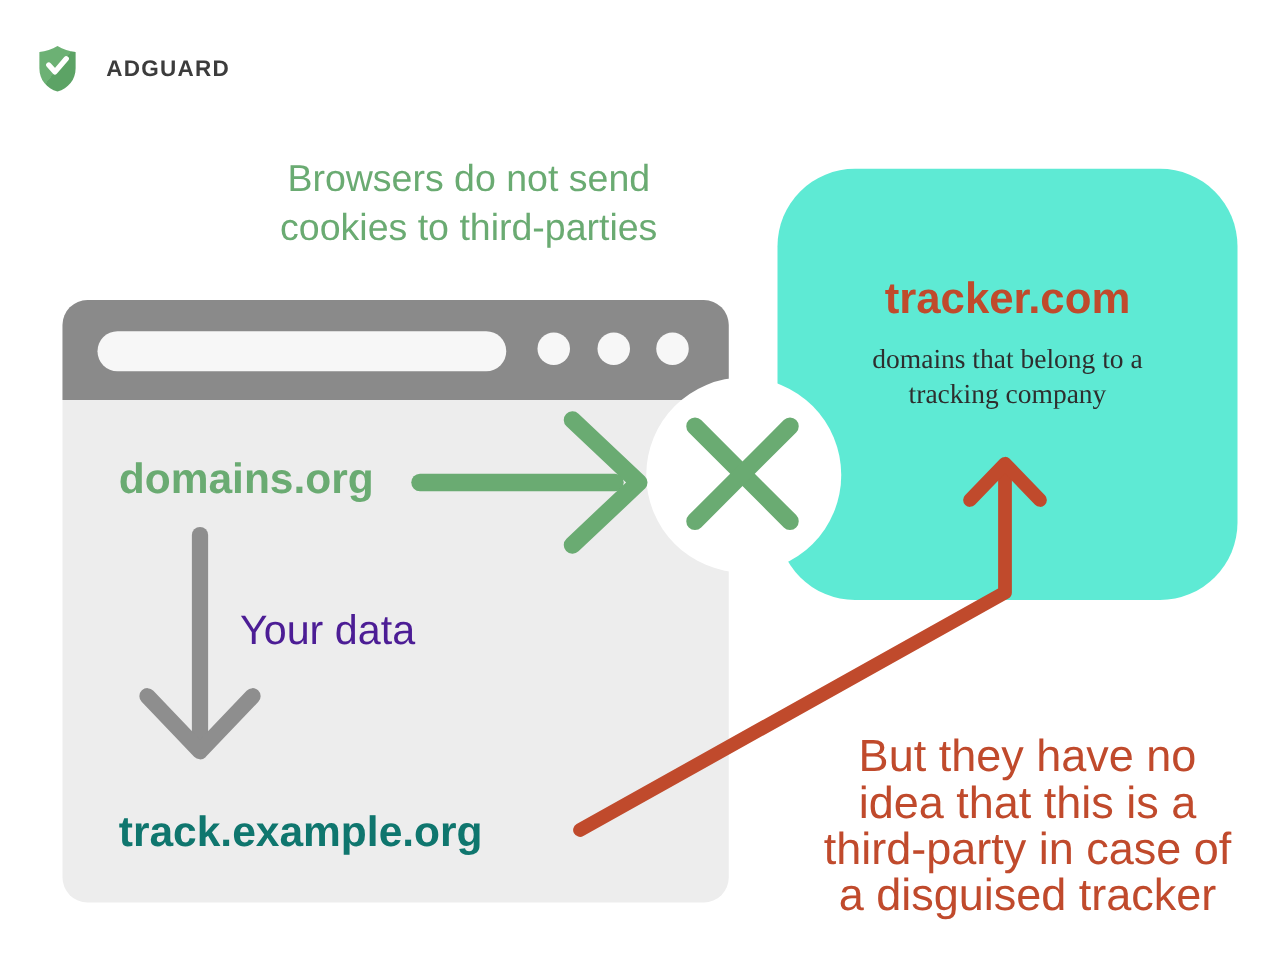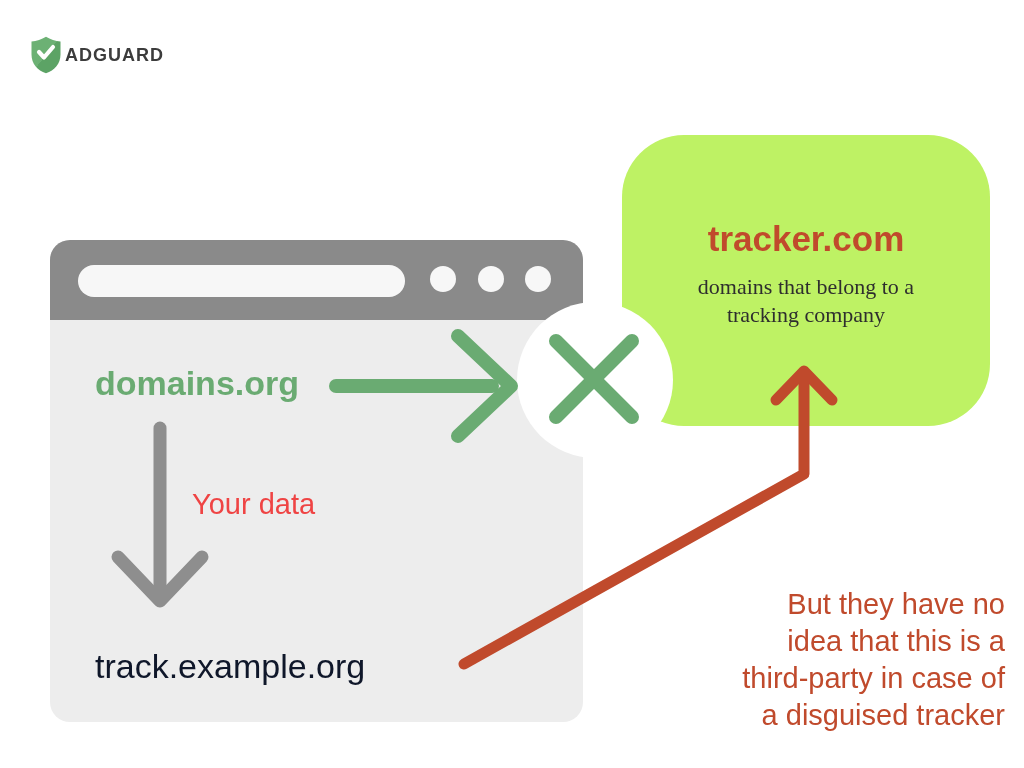--- a/index.html
+++ b/index.html
@@ -15,21 +15,21 @@
   }
 
   .preline { white-space: pre-line; }
 
   
   .logo {
     position: absolute;
     left: 30px; top: 36px;
     display: flex;
     align-items: center;
-    gap: 3px;
+    gap: 23px;
   }
   .logo .brand {
     font-size: 18px;
     font-weight: 800;
     letter-spacing: 1px;
     color: #3c3c3c;
   }
 
   
   .heading {
@@ -73,22 +73,22 @@
     background: #f7f7f7;
   }
   .win-dot.d1 { left: 380px; }
   .win-dot.d2 { left: 428px; }
   .win-dot.d3 { left: 475px; }
 
   
   .tracker-bubble {
     position: absolute;
     left: 622px; top: 135px;
-    width: 368px; height: 291px;
-    background: #bef264;
+    width: 368px; height: 345px;
+    background: #5eead4;
     border-radius: 62px;
     z-index: 1;
   }
   .tracker-domain {
     position: absolute;
     left: 0; top: 83px;
     width: 100%;
     text-align: center;
     font-size: 35px;
     line-height: 42px;
@@ -130,40 +130,40 @@
     left: 95px; top: 363px;
     font-size: 34px;
     line-height: 40px;
     font-weight: 700;
     color: #6aab72;
     z-index: 4;
   }
   .data-flow-label {
     position: absolute;
     left: 192px; top: 487px;
-    font-size: 29px;
+    font-size: 33px;
     line-height: 34px;
-    color: #ef4444;
+    color: #4c1d95;
     z-index: 4;
   }
   .subdomain-label {
     position: absolute;
     left: 95px; top: 646px;
     font-size: 34px;
     line-height: 40px;
-    font-weight: 400;
-    color: #0f172a;
+    font-weight: 700;
+    color: #0f766e;
     z-index: 4;
   }
   .note {
     position: absolute;
     left: 639px; top: 586px;
     width: 366px;
-    text-align: right;
-    font-size: 29px;
+    text-align: center;
+    font-size: 36px;
     line-height: 37px;
     color: #c04a2c;
     z-index: 4;
   }
 </style>
 </head>
 <body>
 
 <div class="canvas">
 
@@ -174,20 +174,22 @@
           <stop offset="0.5" stop-color="#6cb174"></stop>
           <stop offset="0.5" stop-color="#5ca365"></stop>
         </linearGradient>
       </defs>
       <path d="M16 0.8 C11.6 3.6 6.6 5.0 1.5 5.6 L1.5 18.5 C1.5 27.8 7.4 34.6 16 37.2 C24.6 34.6 30.5 27.8 30.5 18.5 L30.5 5.6 C25.4 5.0 20.4 3.6 16 0.8 Z" fill="url(#shieldGrad)"></path>
       <polyline points="9,16 14,21.5 23,11" fill="none" stroke="#ffffff" stroke-width="4.2" stroke-linecap="round" stroke-linejoin="round"></polyline>
     </svg>
     <span class="brand">ADGUARD</span>
   </div>
 
+  <div class="heading preline">Browsers do not send
+cookies to third-parties</div>
 
   <div class="tracker-bubble">
     <div class="tracker-domain">tracker.com</div>
     <div class="tracker-desc preline">domains that belong to a
 tracking company</div>
   </div>
 
   <div class="browser-window">
     <div class="browser-header">
       <div class="address-bar"></div>

